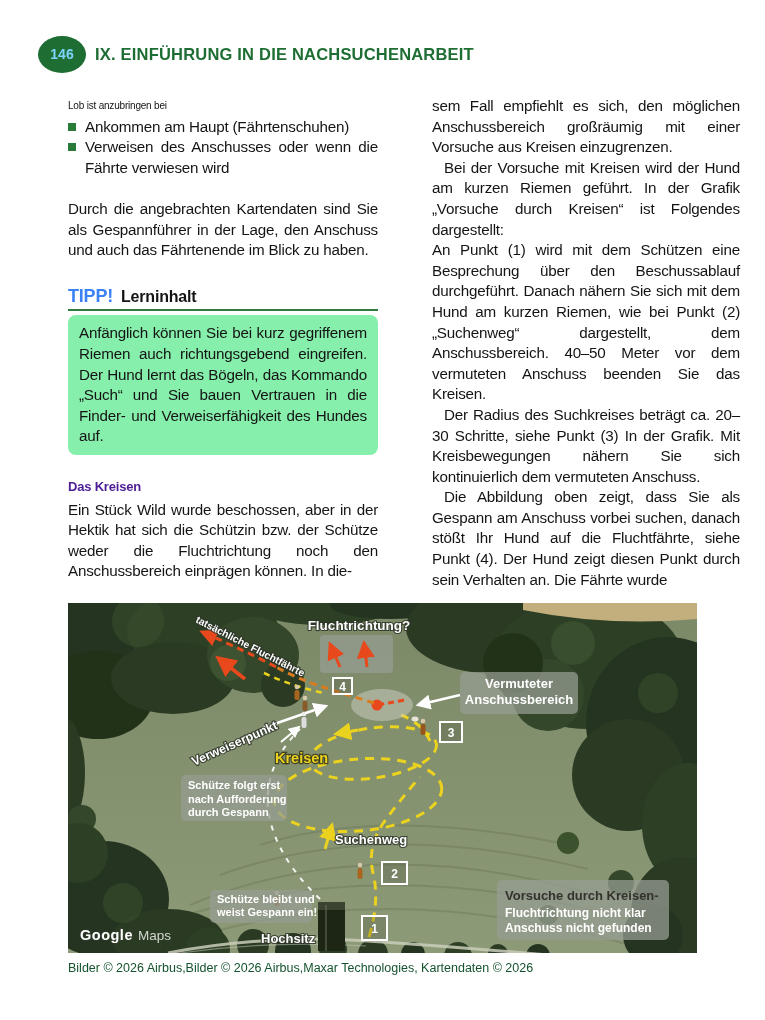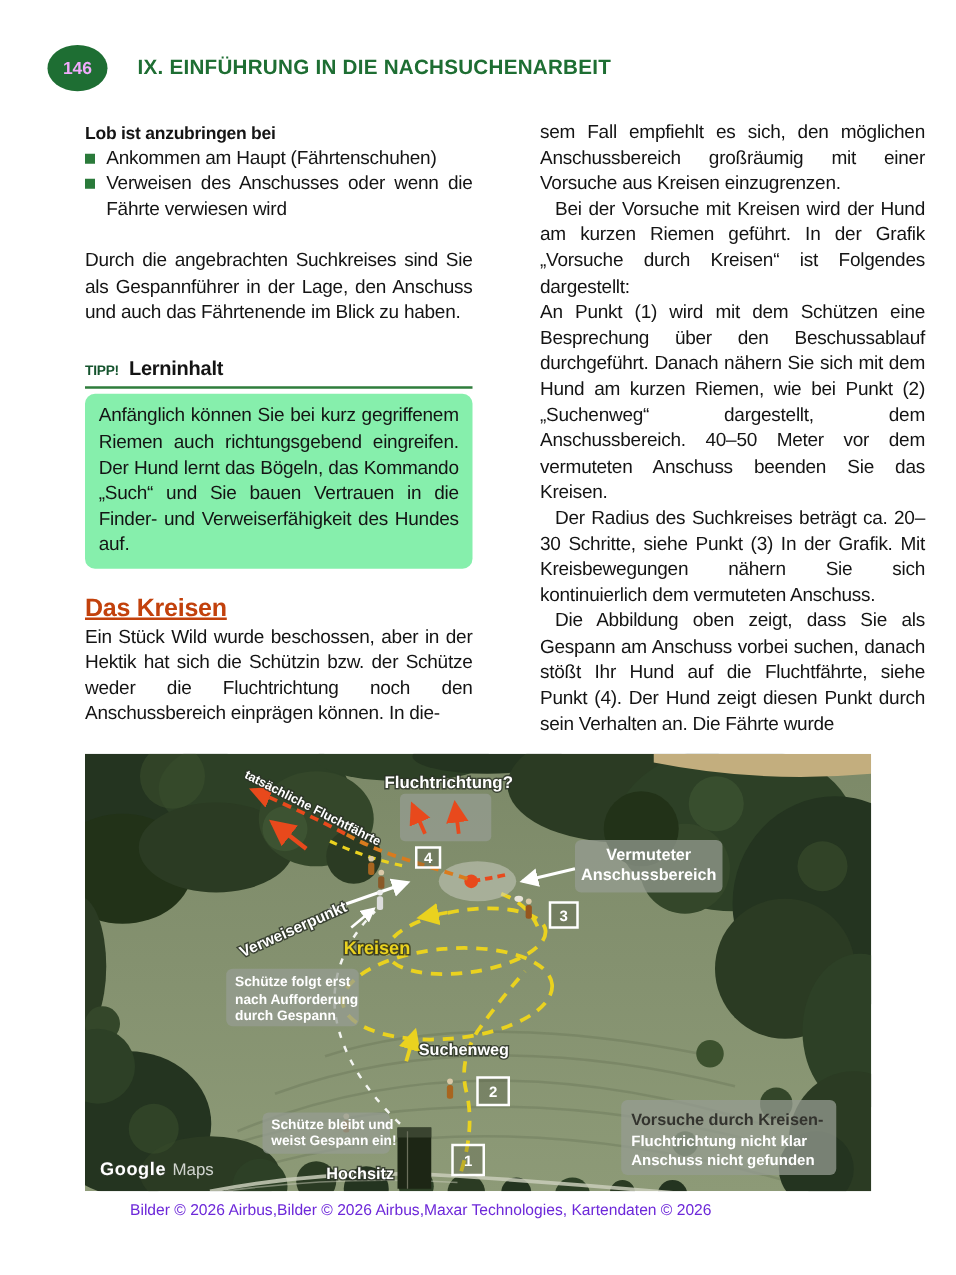--- a/index.html
+++ b/index.html
@@ -1,45 +1,45 @@
 <!DOCTYPE html>
 <html><head>
 <meta charset="utf-8">
 <style>
   html,body{margin:0;padding:0;background:#e9e9e9;}
   .page{position:relative;width:765px;height:1020px;background:#ffffff;
         font-family:"Liberation Sans",sans-serif;color:#141414;overflow:hidden;}
   
   .pagenum{position:absolute;left:38px;top:36px;width:48px;height:37px;border-radius:50%;
-           background:#1e6e33;color:#f0abfc;font-weight:bold;font-size:14px;line-height:37px;
+           background:#1e6e33;color:#7dd3fc;font-weight:bold;font-size:14px;line-height:37px;
            text-align:center;}
-  h1.chapter{position:absolute;left:110px;top:45px;margin:0;font-size:16.5px;font-weight:bold;
+  h1.chapter{position:absolute;left:95px;top:45px;margin:0;font-size:16.5px;font-weight:bold;
              color:#1e6e33;letter-spacing:.2px;white-space:nowrap;}
   
   .col{position:absolute;top:96px;font-size:15.2px;line-height:20.6px;text-align:justify;
        letter-spacing:-.2px;}
   .col-left{left:68px;width:310px;}
   .col-right{left:392px;width:308px;margin-left:40px;}
   .col p{margin:0;}
-  .bold-head{margin:0;font-size:14px;font-weight:bold;}
+  .bold-head{margin:0;font-size:10px;font-weight:normal;}
   .bullet{display:flex;gap:9px;}
   .sq{width:8px;height:8px;background:#2a7a3a;margin-top:6px;flex:none;}
   .bullet span.bt{flex:1;text-align:justify;}
   p.para-gap{margin-top:20.6px;}
   .tip-head{margin-top:25px;border-bottom:2.5px solid #2f7d3c;padding-bottom:2px;}
-  .tipp{color:#14532d;font-weight:bold;font-size:11px;}
+  .tipp{color:#3b82f6;font-weight:bold;font-size:18px;}
   .lern{font-weight:bold;font-size:16px;margin-left:4px;}
   .tip-box{background:#86efac;border-radius:8px;margin-top:4px;padding:8px 11px;}
-  .green-head{margin:22px 0 2px 0;font-size:20px;font-weight:bold;color:#c2410c;text-decoration:underline;}
+  .green-head{margin:22px 0 2px 0;font-size:13px;font-weight:bold;color:#4c1d95;}
   .indent{text-indent:12px;}
   .gap{margin-top:20.6px;}
   
   .map{position:absolute;left:68px;top:603px;width:629px;height:350px;margin:0;overflow:hidden;}
   .map svg{display:block;}
-  .caption{position:absolute;left:68px;top:961px;font-size:12.5px;color:#6d28d9;letter-spacing:0;margin-left:36px;}
+  .caption{position:absolute;left:68px;top:961px;font-size:12.5px;color:#14532d;letter-spacing:0;}
   
   .gbox{fill:rgba(150,156,146,.74);}
   .mbox{fill:rgba(70,75,60,.25);stroke:#fff;stroke-width:2px;}
   .mnum{fill:#fff;font-weight:bold;font-size:12px;text-anchor:middle;font-family:"Liberation Sans",sans-serif;}
   .mlabel{fill:#fff;font-weight:bold;font-family:"Liberation Sans",sans-serif;
           paint-order:stroke;stroke:rgba(45,52,40,.85);stroke-width:2.2px;}
   .blabel{fill:#fff;font-weight:bold;font-family:"Liberation Sans",sans-serif;}
   .klabel{fill:#ead21f;font-weight:bold;font-family:"Liberation Sans",sans-serif;
           paint-order:stroke;stroke:rgba(50,50,20,.8);stroke-width:2.4px;}
   .ydash{fill:none;stroke:#ead21f;stroke-width:3px;stroke-dasharray:9 7;}
@@ -56,21 +56,21 @@
   <section class="col col-left">
     <h2 class="bold-head">Lob ist anzubringen bei</h2>
     <div class="bullet">
       <span class="sq"></span>
       <span class="bt">Ankommen am Haupt (Fährtenschuhen)</span>
     </div>
     <div class="bullet">
       <span class="sq"></span>
       <span class="bt">Verweisen des Anschusses oder wenn die Fährte verwiesen wird</span>
     </div>
-    <p class="para-gap">Durch die angebrachten Suchkreises sind Sie als Gespannführer in der Lage, den Anschuss und auch das Fährtenende im Blick zu haben.</p>
+    <p class="para-gap">Durch die angebrachten Kartendaten sind Sie als Gespannführer in der Lage, den Anschuss und auch das Fährtenende im Blick zu haben.</p>
 
     <div class="tip-head">
       <span class="tipp">TIPP!</span>
       <span class="lern">Lerninhalt</span>
     </div>
     <div class="tip-box">
       <p>Anfänglich können Sie bei kurz gegriffenem Riemen auch richtungsgebend eingreifen. Der Hund lernt das Bögeln, das Kommando „Such“ und Sie bauen Vertrauen in die Finder- und Verweiserfähigkeit des Hundes auf.</p>
     </div>
 
     <h2 class="green-head">Das Kreisen</h2>

